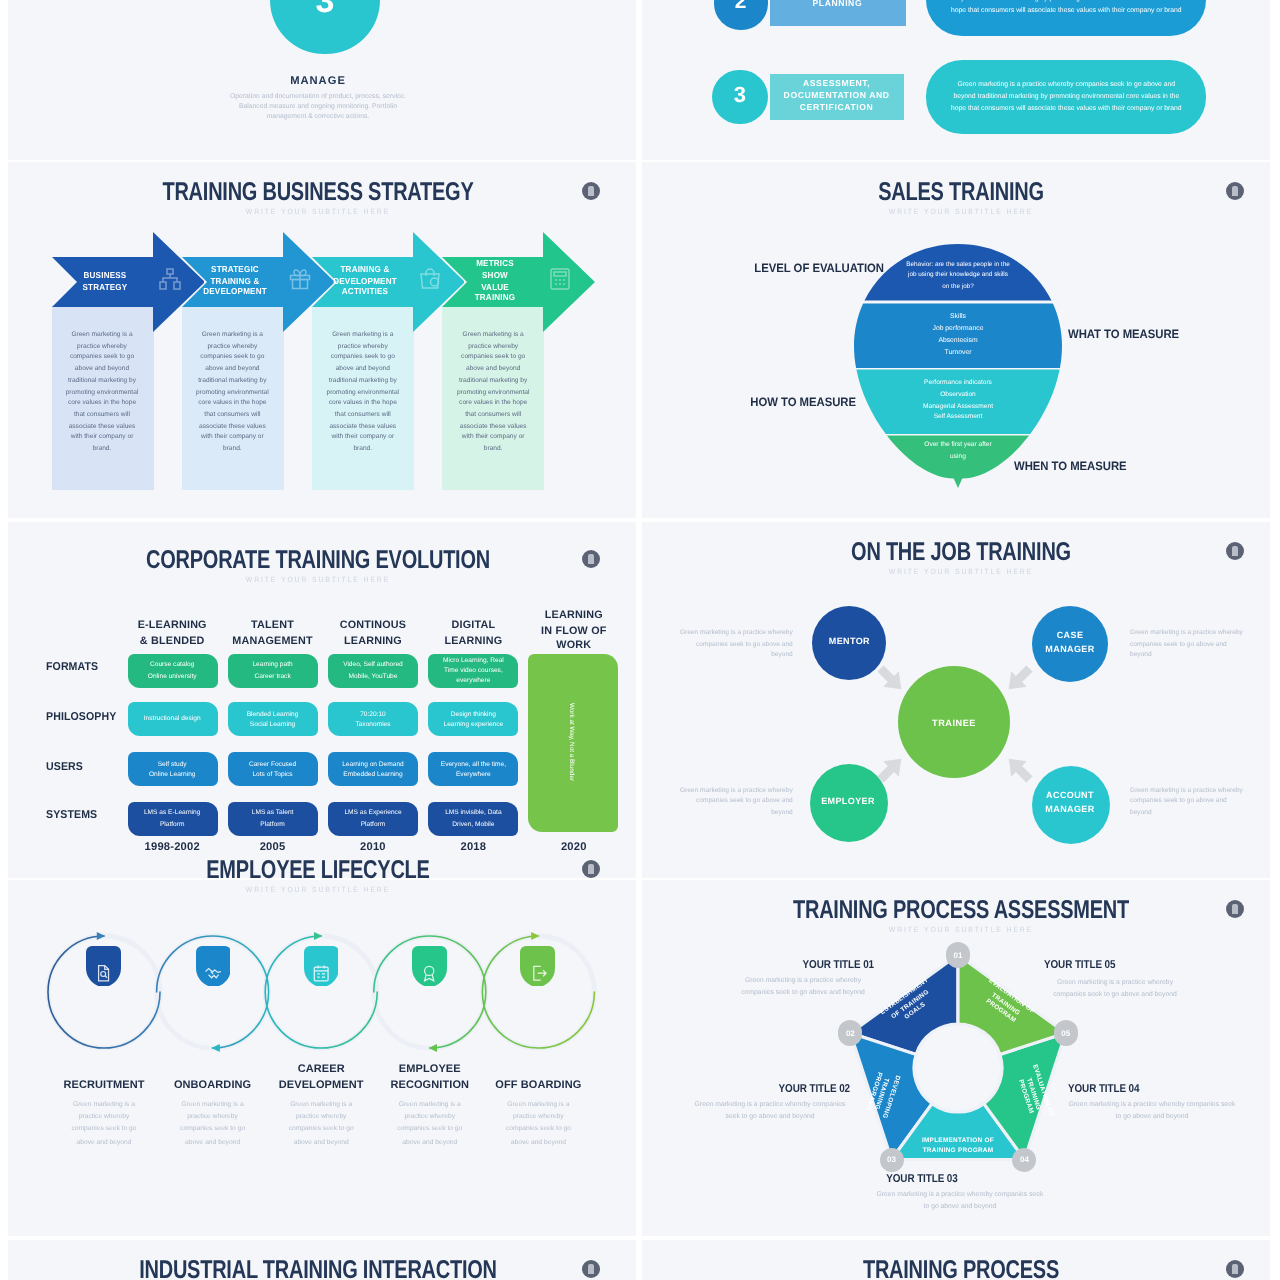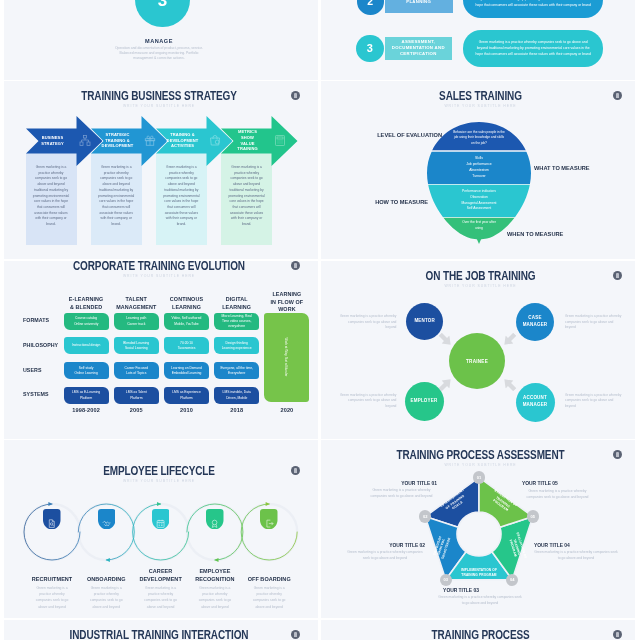--- a/index.html
+++ b/index.html
@@ -137,21 +137,21 @@
 Managerial Assessment
 Self Assessment</div>
         <div style="position:absolute;left:141px;top:139px;width:34px;text-align:center;color:#fff;font-size:3.3px;line-height:1.76;white-space:pre-line;">Over the first year after using</div>
         <div style="position:absolute;left:29px;top:50.4px;width:92px;text-align:right;color:#1f2d46;font-weight:bold;font-size:6.1px;letter-spacing:-0.02px;transform:scaleX(.93);transform-origin:right;">LEVEL OF EVALUATION</div>
         <div style="position:absolute;left:212.7px;top:83.4px;width:92px;text-align:left;color:#1f2d46;font-weight:bold;font-size:6.1px;letter-spacing:-0.02px;transform:scaleX(.93);transform-origin:left;">WHAT TO MEASURE</div>
         <div style="position:absolute;left:15px;top:116.8px;width:92px;text-align:right;color:#1f2d46;font-weight:bold;font-size:6.1px;letter-spacing:-0.02px;transform:scaleX(.93);transform-origin:right;">HOW TO MEASURE</div>
         <div style="position:absolute;left:186px;top:149px;width:92px;text-align:left;color:#1f2d46;font-weight:bold;font-size:6.1px;letter-spacing:-0.02px;transform:scaleX(.93);transform-origin:left;">WHEN TO MEASURE</div>
       </div>
   </div>
 
-  <div class="slide" style="left:0;top:251px;width:318px;height:179px;">
+  <div class="slide" style="left:0;top:265px;width:318px;height:179px;">
     <div class="s-title" style="top:7px;">CORPORATE TRAINING EVOLUTION</div>
     <div class="s-sub" style="top:23px;">WRITE YOUR SUBTITLE HERE</div>
     <div class="badge" style="right:18px;top:10px;"></div>
     <div id="ce-table">
         <div style="position:absolute;left:23px;top:66.3px;color:#1f2d46;font-weight:bold;font-size:5.7px;letter-spacing:.05px;transform:scaleX(.93);transform-origin:left;">FORMATS</div>
         <div style="position:absolute;left:23px;top:90.6px;color:#1f2d46;font-weight:bold;font-size:5.7px;letter-spacing:.05px;transform:scaleX(.93);transform-origin:left;">PHILOSOPHY</div>
         <div style="position:absolute;left:23px;top:115.6px;color:#1f2d46;font-weight:bold;font-size:5.7px;letter-spacing:.05px;transform:scaleX(.93);transform-origin:left;">USERS</div>
         <div style="position:absolute;left:23px;top:140.3px;color:#1f2d46;font-weight:bold;font-size:5.7px;letter-spacing:.05px;transform:scaleX(.93);transform-origin:left;">SYSTEMS</div>
         <div style="position:absolute;left:59.5px;top:45px;width:53.2px;text-align:center;color:#1f2d46;font-weight:bold;font-size:5.4px;line-height:1.42;letter-spacing:.1px;white-space:pre-line;">E-LEARNING
 &amp; BLENDED</div>
@@ -228,21 +228,21 @@
         <div style="position:absolute;left:17.4px;top:53.2px;width:58px;text-align:right;color:#b4bdcc;font-size:3.3px;line-height:1.66;">Green marketing is a practice whereby companies seek to go above and beyond</div>
         <div style="position:absolute;left:195px;top:41.6px;width:38px;height:38px;border-radius:50%;background:#1b86ca;color:#fff;font-weight:bold;font-size:4.5px;line-height:1.45;display:flex;align-items:center;justify-content:center;text-align:center;letter-spacing:.2px;">CASE MANAGER</div>
         <div style="position:absolute;left:244px;top:53.2px;width:58px;text-align:left;color:#b4bdcc;font-size:3.3px;line-height:1.66;">Green marketing is a practice whereby companies seek to go above and beyond</div>
         <div style="position:absolute;left:83.5px;top:120.5px;width:39px;height:39px;border-radius:50%;background:#26c68a;color:#fff;font-weight:bold;font-size:4.5px;line-height:1.45;display:flex;align-items:center;justify-content:center;text-align:center;letter-spacing:.2px;">EMPLOYER</div>
         <div style="position:absolute;left:17.4px;top:132px;width:58px;text-align:right;color:#b4bdcc;font-size:3.3px;line-height:1.66;">Green marketing is a practice whereby companies seek to go above and beyond</div>
         <div style="position:absolute;left:194.5px;top:121.5px;width:39px;height:39px;border-radius:50%;background:#2ac6d0;color:#fff;font-weight:bold;font-size:4.5px;line-height:1.45;display:flex;align-items:center;justify-content:center;text-align:center;letter-spacing:.2px;">ACCOUNT MANAGER</div>
         <div style="position:absolute;left:244px;top:132px;width:58px;text-align:left;color:#b4bdcc;font-size:3.3px;line-height:1.66;">Green marketing is a practice whereby companies seek to go above and beyond</div>
       </div>
   </div>
 
-  <div class="slide" style="left:0;top:456px;width:318px;height:179px;">
+  <div class="slide" style="left:0;top:420px;width:318px;height:179px;">
     <div class="s-title" style="top:7px;">EMPLOYEE LIFECYCLE</div>
     <div class="s-sub" style="top:23px;">WRITE YOUR SUBTITLE HERE</div>
     <div class="badge" style="right:18px;top:10px;"></div>
     <div id="el-steps">
         <svg width="318" height="110" viewBox="0 0 318 110" style="position:absolute;left:0;top:20.700000000000003px;">
           <defs>
             <linearGradient id="ag0" x1="0" y1="0" x2="1" y2="0">
               <stop offset="0%" stop-color="#2f5e96"></stop>
               <stop offset="100%" stop-color="#3a7fb8"></stop>
             </linearGradient>

